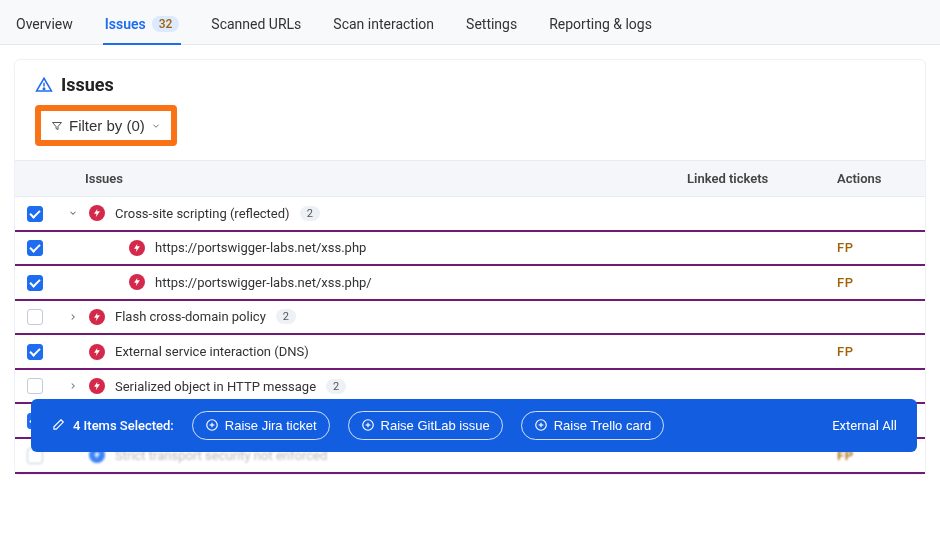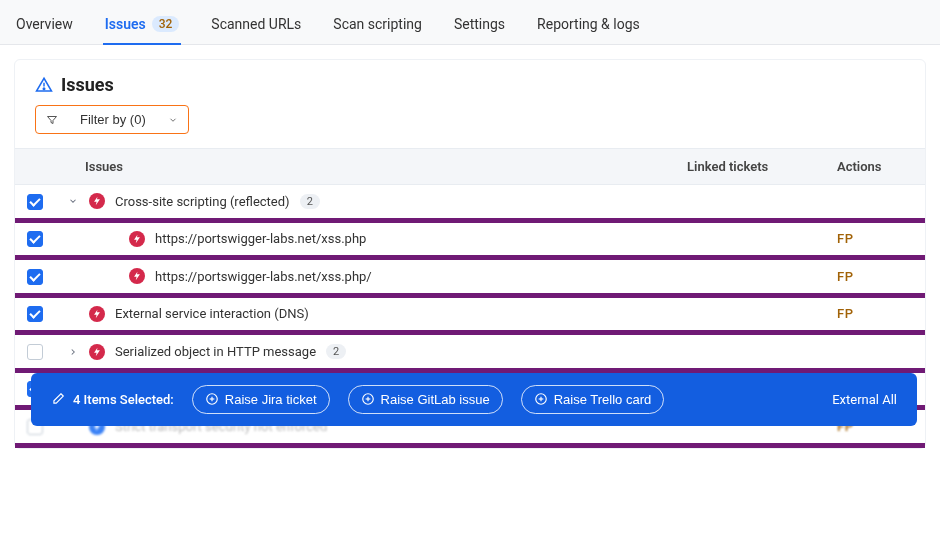--- a/index.html
+++ b/index.html
@@ -12,31 +12,31 @@
   .tab.active::after { content: ""; position: absolute; left: 0; right: 0; bottom: -1px; height: 2px; background: #1e6cf0; }
   .tab .badge-count { background: #dbeafe; color: #a16207; border-radius: 10px; padding: 1px 7px; font-size: 12px; font-weight: 500; }
 
   
   .panel { margin: 14px 14px 0; border: 1px solid #eef1f5; border-radius: 6px; padding: 14px 0 0; position: relative; }
   .panel-header { display: flex; align-items: center; gap: 8px; padding: 0 20px 10px; }
   .panel-header h2 { font-size: 18px; font-weight: 700; color: #222; }
   .warn-tri { width: 18px; height: 18px; }
 
   .filter-row { padding: 0 20px 14px; }
-  .filter-btn { display: inline-flex; align-items: center; gap: 22px; border: 1px solid #f97316; background: #fff; color: #333; font-size: 13px; padding: 6px 10px; border-radius: 4px; cursor: pointer; }
+  .filter-btn { display: inline-flex; align-items: center; gap: 6px; border: 6px solid #f97316; background: #fff; color: #333; font-size: 15px; padding: 6px 10px; border-radius: 4px; cursor: pointer; }
   .chevron { width: 10px; height: 10px; }
 
   
   table { width: 100%; border-collapse: collapse; }
   thead th { text-align: left; font-size: 13px; font-weight: 600; color: #444; background: #f4f6f9; padding: 10px 12px; border-top: 1px solid #e8ecf1; border-bottom: 1px solid #e8ecf1; }
   thead th:first-child { width: 40px; }
   thead th.col-issues { padding-left: 30px; }
   thead th.col-linked { width: 150px; }
   thead th.col-actions { width: 100px; }
-  tbody tr { border-bottom: 5px solid #701a75; }
+  tbody tr { border-bottom: 2px solid #701a75; }
   tbody td { padding: 8px 12px; vertical-align: middle; font-size: 13px; }
   tbody td.cell-cb { width: 40px; text-align: center; }
   tbody td.cell-issue { }
   tbody td.cell-actions { color: #a16207; font-weight: 500; letter-spacing: .5px; }
   .issue-line { display: flex; align-items: center; gap: 10px; }
   .exp-toggle { width: 12px; min-width: 12px; color: #6b7280; display: flex; align-items: center; justify-content: center; }
   .exp-spacer { width: 12px; min-width: 12px; }
   .sev { width: 16px; height: 16px; border-radius: 50%; display: inline-flex; align-items: center; justify-content: center; flex-shrink: 0; }
   .sev.crit { background: #d4294b; }
   .sev.warn { background: #f97316; }
@@ -70,21 +70,21 @@
         <span>Overview</span>
       </div>
     <div class="tab active">
       <span>Issues</span>
       <span class="badge-count">32</span>
     </div>
     <div class="tab">
         <span>Scanned URLs</span>
       </div>
     <div class="tab">
-        <span>Scan scripting</span>
+        <span>Scan interaction</span>
       </div>
     <div class="tab">
         <span>Settings</span>
       </div>
     <div class="tab">
         <span>Reporting &amp; logs</span>
       </div>
   </div>
 
   <div class="panel">
@@ -166,20 +166,41 @@
                     <path d="M13 2 L5 14 H11 L9 22 L19 8 H12 Z"></path>
                   </svg>
                 </span>
                 <span>https://portswigger-labs.net/xss.php/</span>
               </div>
             </td>
             <td></td>
             <td class="cell-actions"><span>FP</span></td>
           </tr>
           <tr>
+            <td class="cell-cb"><input type="checkbox" class="cb" style=""></td>
+            <td class="cell-issue">
+              <div class="issue-line">
+                <span class="exp-toggle">
+                  <svg width="10" height="10" viewBox="0 0 24 24" fill="none" stroke="#6b7280" stroke-width="2.5">
+                    <polyline points="9 6 15 12 9 18"></polyline>
+                  </svg>
+                </span>
+                <span class="sev crit">
+                  <svg viewBox="0 0 24 24" fill="#fff">
+                    <path d="M13 2 L5 14 H11 L9 22 L19 8 H12 Z"></path>
+                  </svg>
+                </span>
+                <span>Flash cross-domain policy</span>
+                <span class="mini-badge">2</span>
+              </div>
+            </td>
+            <td></td>
+            <td class="cell-actions"></td>
+          </tr>
+          <tr>
             <td class="cell-cb"><input type="checkbox" class="cb" checked="" style=""></td>
             <td class="cell-issue">
               <div class="issue-line">
                 <span class="exp-spacer"></span>
                 <span class="sev crit">
                   <svg viewBox="0 0 24 24" fill="#fff">
                     <path d="M13 2 L5 14 H11 L9 22 L19 8 H12 Z"></path>
                   </svg>
                 </span>
                 <span>External service interaction (DNS)</span>

